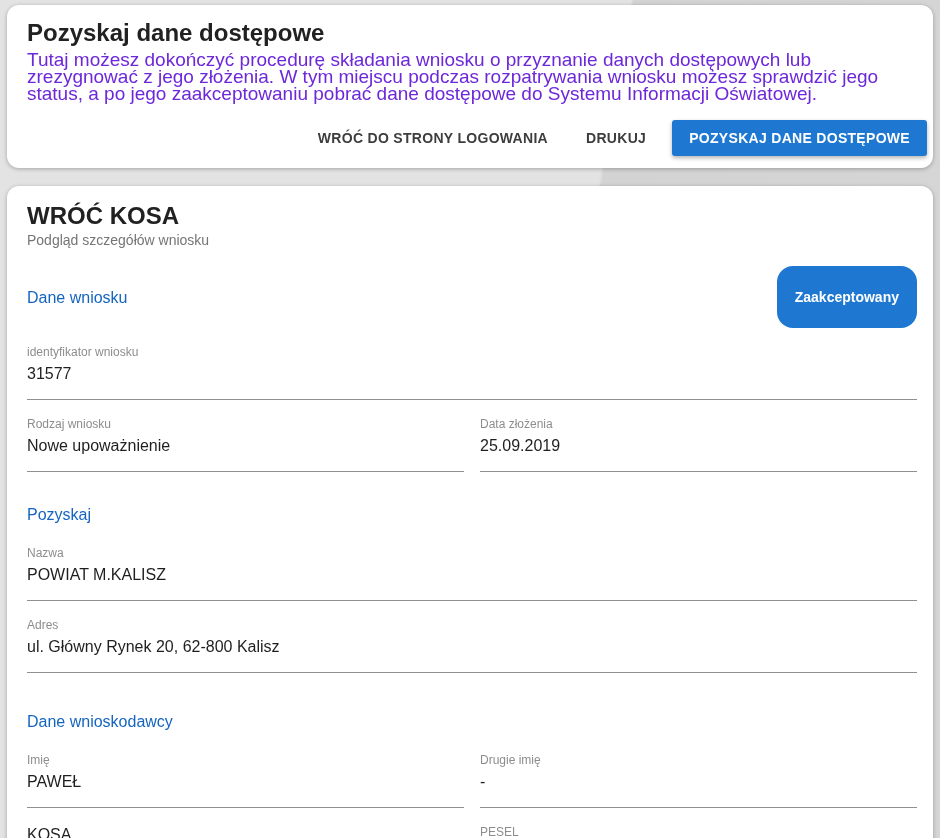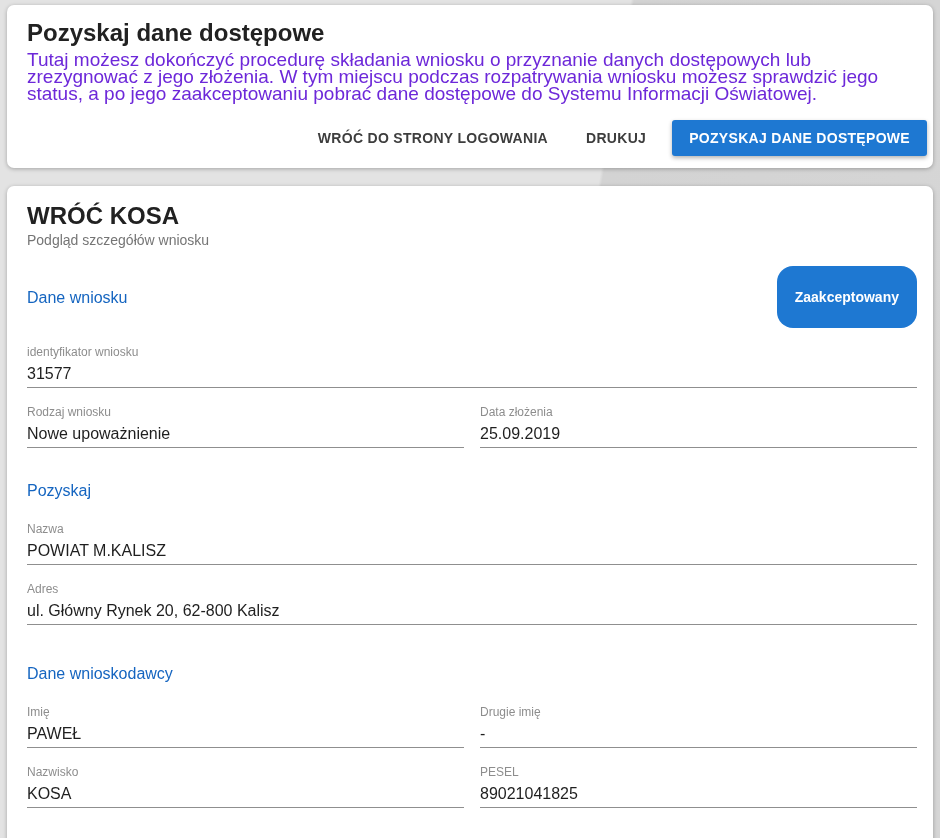--- a/index.html
+++ b/index.html
@@ -3,21 +3,21 @@
 <meta charset="utf-8">
 <style>
   html,body{margin:0;padding:0;}
   body{
     width:940px;height:838px;overflow:hidden;position:relative;
     font-family:"Liberation Sans","DejaVu Sans",sans-serif;
     background-color:#d8d8d8;
     background-image:linear-gradient(100deg,#e3e3e3 0%,#e3e3e3 58%,#d3d3d3 58.3%,#d6d6d6 100%);
   }
   .card{
-    position:absolute;left:7px;width:926px;background:#ffffff;border-radius:7px;
+    position:absolute;left:7px;width:926px;background:#ffffff;border-radius:12px;
     box-shadow:0 1px 4px rgba(0,0,0,.28);box-sizing:border-box;
   }
   .card-header{top:5px;height:163px;padding:15px 16px;}
   .card-details{top:186px;height:720px;padding:16px;}
   h1{margin:0 0 5px 4px;font-size:24px;line-height:26px;font-weight:bold;color:#212121;}
   .desc{margin:0 0 0 4px;max-width:884px;font-size:19px;line-height:17px;color:#6d28d9;}
   .actions{position:absolute;right:6px;bottom:12px;display:flex;align-items:center;}
   .btn{border:none;background:none;cursor:pointer;font-family:inherit;
        font-size:14px;font-weight:bold;letter-spacing:.3px;white-space:nowrap;}
   .btn-text{color:#3d3d3d;padding:10px 12px;margin-right:14px;border-radius:3px;}
@@ -25,21 +25,21 @@
        box-shadow:0 2px 4px rgba(0,0,0,.3);}
   h2{margin:0 0 3px 4px;font-size:24px;line-height:27px;font-weight:bold;color:#212121;}
   .subtitle{margin:0 0 0 4px;font-size:14px;line-height:17px;color:#757575;}
   .section-row{display:flex;justify-content:space-between;align-items:center;min-height:30px;margin:17px 0 0 4px;text-align:center;}
   .section-title{font-size:16px;line-height:19px;font-weight:500;color:#1565c0;margin:0;}
   .mt-podmiot{margin-top:27px;}
   .mt-wnioskodawca{margin-top:33px;}
   .badge{background:#1e78d2;color:#ffffff;font-size:14px;font-weight:bold;
        border-radius:16px;padding:23px 18px;line-height:16px;}
   .fgrid{display:grid;grid-template-columns:1fr 1fr;column-gap:16px;margin-left:4px;}
-  .field{margin-top:17px;border-bottom:1px solid #8f8f8f;padding-bottom:4px;}
+  .field{margin-top:17px;border-bottom:1px solid #8f8f8f;padding-bottom:16px;}
   .field-full{grid-column:1 / -1;}
   .flabel{display:block;font-size:12px;line-height:14px;color:#8d8d8d;margin-bottom:5px;}
   .fvalue{display:block;font-size:16px;line-height:19px;color:#1f1f1f;}
 </style>
 </head>
 <body>
 
 <section class="card card-header">
   <h1>Pozyskaj dane dostępowe</h1>
   <p class="desc">Tutaj możesz dokończyć procedurę składania wniosku o przyznanie danych dostępowych lub zrezygnować z jego złożenia. W tym miejscu podczas rozpatrywania wniosku możesz sprawdzić jego status, a po jego zaakceptowaniu pobrać dane dostępowe do Systemu Informacji Oświatowej.</p>
@@ -96,21 +96,20 @@
   <div class="fgrid">
     <div class="field">
       <span class="flabel">Imię</span>
       <span class="fvalue">PAWEŁ</span>
     </div>
     <div class="field">
       <span class="flabel">Drugie imię</span>
       <span class="fvalue">-</span>
     </div>
     <div class="field">
-      <span class="flabel">Nazwisko</span>
       <span class="fvalue">KOSA</span>
     </div>
     <div class="field">
       <span class="flabel">PESEL</span>
       <span class="fvalue">89021041825</span>
     </div>
   </div>
 </section>
 
 </body></html>

